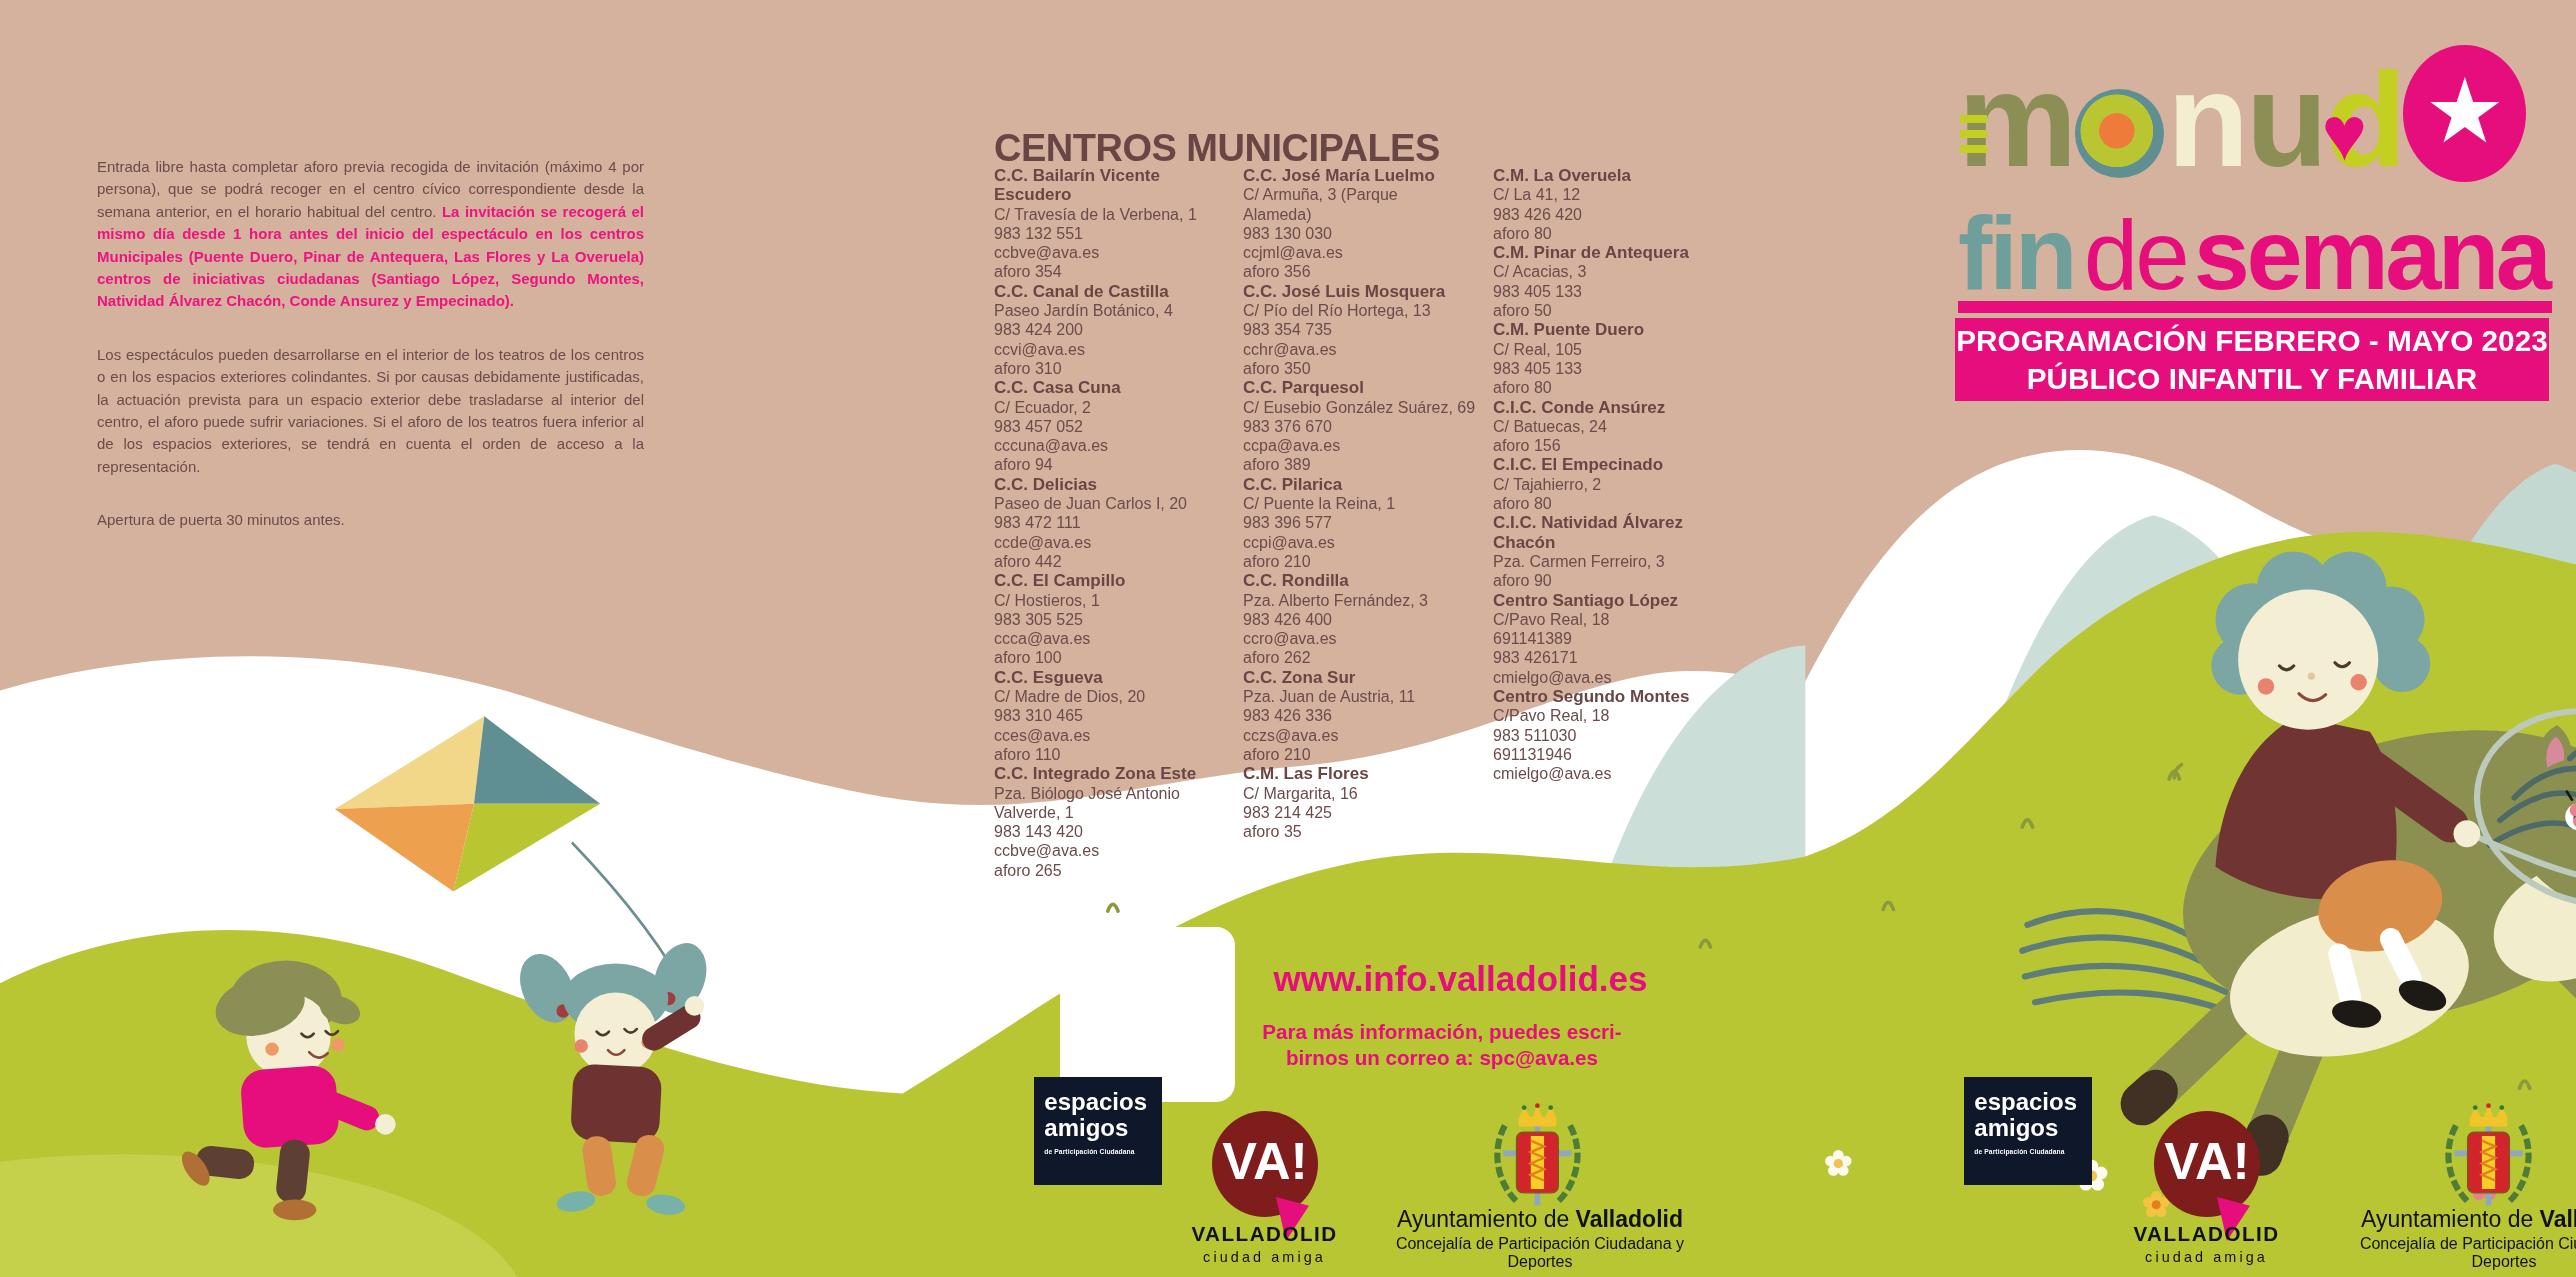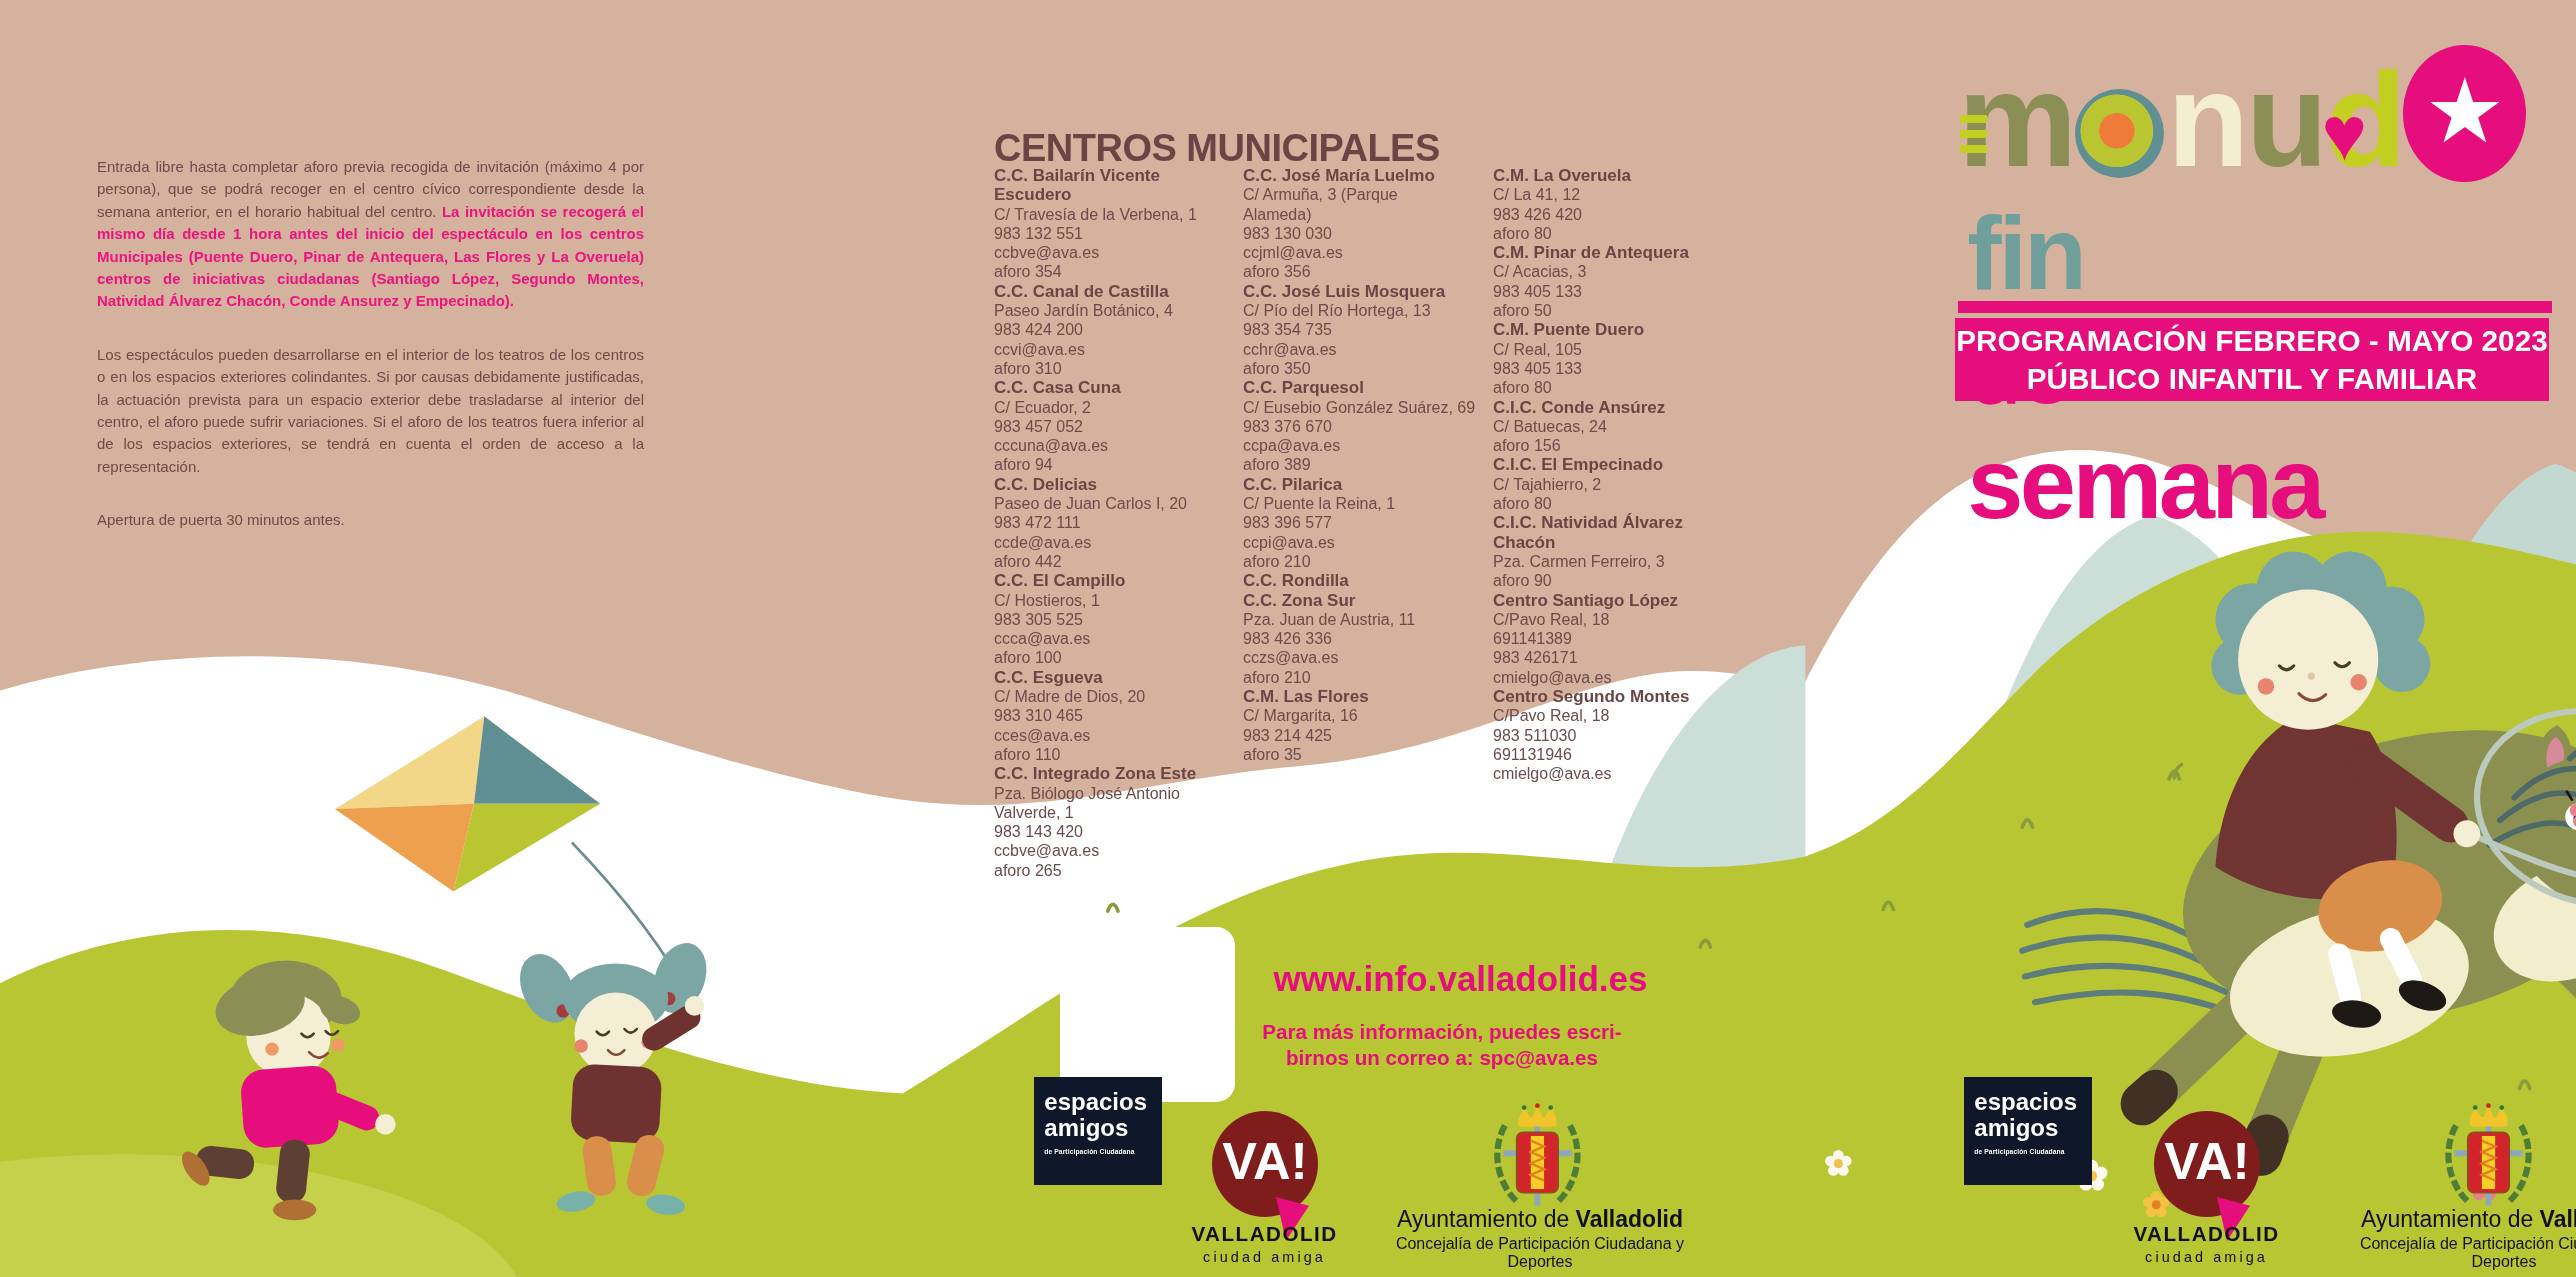--- a/index.html
+++ b/index.html
@@ -45,21 +45,21 @@
   .m-olive{color:#8c8f55;position:relative;}
   .m-cream{color:#f3eed0;}
   .m-chart{color:#c3d021;position:relative;}
   .m-stripes{position:absolute;left:2.1px;top:56px;width:27px;}
   .m-stripes i{display:block;height:8.2px;background:#c3d021;margin-bottom:6.7px;}
   .e-disc{width:89px;height:89px;border-radius:50%;margin:0 3.1px 2.1px 1px;align-self:flex-end;
           background:radial-gradient(circle at 47% 47%, #ef7b3a 0 26%, #b9c531 27% 54%, #5f8f92 55% 100%);}
   .d-heart{position:absolute;left:-3.1px;bottom:8.2px;font-size:77px;line-height:77px;color:#e60d7d;font-weight:bold;}
   .o-disc{width:123px;height:137px;border-radius:50%;background:#e60d7d;align-self:flex-end;margin-bottom:-2.1px;
           text-align:center;line-height:133px;font-size:90px;color:#fff;}
-  .findesemana{left:1958px;top:195px;width:598px;display:flex;align-items:baseline;flex-direction:column;}
+  .findesemana{left:1958px;top:195px;width:598px;display:flex;align-items:baseline;}
   .fds-fin{font-size:103px;font-weight:bold;color:#6f9e9b;letter-spacing:-3.1px;}
   .fds-de{font-size:98px;font-weight:400;color:#e60d7d;letter-spacing:-3.1px;margin:0 7.2px 0 9.3px;}
   .fds-sem{font-size:101px;font-weight:bold;color:#e60d7d;letter-spacing:-3.6px;}
   .logo-underline{left:1958px;top:301px;width:594px;height:12.4px;background:#e60d7d;}
 
   .banner{left:1955px;top:318px;width:600px;height:83px;background:#e60d7d;color:#fff;
           text-align:center;font-weight:bold;font-size:30px;line-height:38px;padding-top:4.1px;
           transform:scaleX(.99);transform-origin:left;}
 </style>
 </head>
@@ -523,20 +523,24 @@
       <div class="entry">
         <div class="entry-name">C.C. Pilarica</div>
         <div class="entry-details">C/ Puente la Reina, 1
 983 396 577
 ccpi@ava.es
 aforo 210</div>
       </div>
 
       <div class="entry">
         <div class="entry-name">C.C. Rondilla</div>
+        <div class="entry-details">Pza. Alberto Fernández, 3
+983 426 400
+ccro@ava.es
+aforo 262</div>
       </div>
 
       <div class="entry">
         <div class="entry-name">C.C. Zona Sur</div>
         <div class="entry-details">Pza. Juan de Austria, 11
 983 426 336
 cczs@ava.es
 aforo 210</div>
       </div>
 

